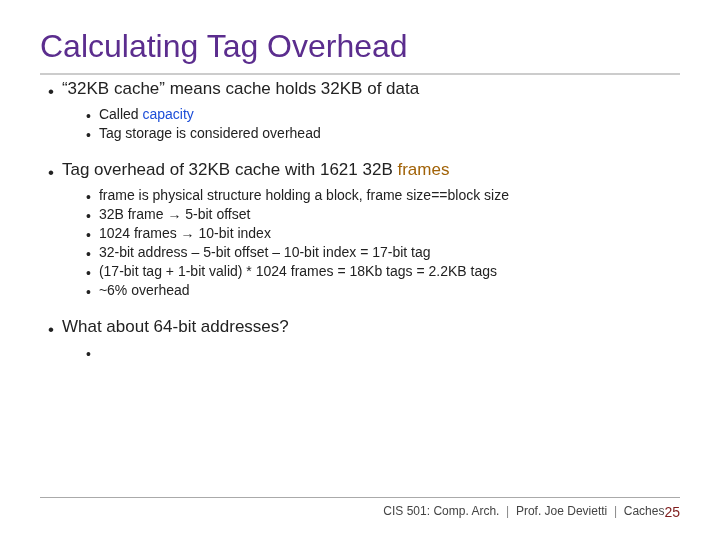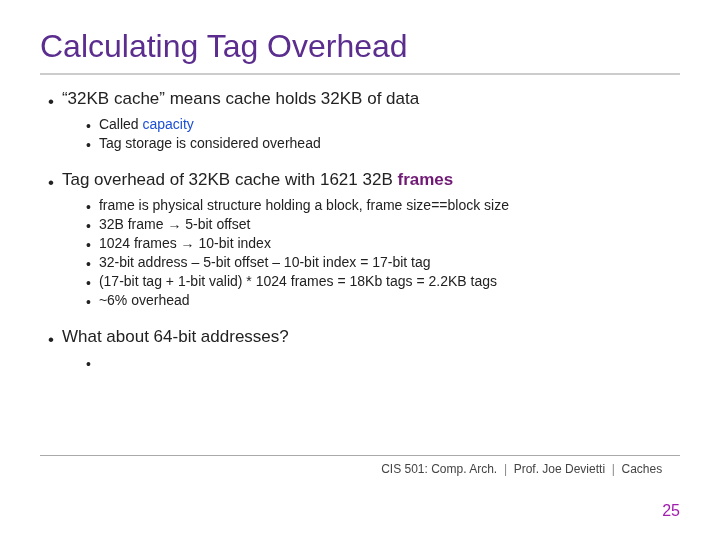--- a/index.html
+++ b/index.html
@@ -19,21 +19,21 @@
       display: flex;
       flex-direction: column;
     }
 
     .title {
       font-size: 32px;
       font-weight: normal;
       color: #5b2d8e;
       border-bottom: 2px solid #cccccc;
       padding-bottom: 8px;
-      margin-bottom: 14px;
+      margin-bottom: 4px;
     }
 
     .content {
       flex: 1;
       display: flex;
       flex-direction: column;
       gap: 0px;
     }
 
     .bullet-l1 {
@@ -69,42 +69,41 @@
     .section {
       margin-bottom: 10px;
     }
 
     .highlight-capacity {
       color: #1d4ed8;
       font-weight: normal;
     }
 
     .highlight-frames {
-      color: #701a75;
-      font-weight: bold;
+      color: #a16207;
+      font-weight: normal;
     }
 
     .footer {
       border-top: 1px solid #aaa;
       padding-top: 6px;
       display: flex;
       justify-content: flex-end;
       font-size: 12px;
       color: #444;
       margin-top: auto;
     }
 
     .footer-divider {
       color: #888;
     }
 
     .page-num {
-      font-size: 16px;
-      color: #a21caf;
-      margin-top: 40px;
+      font-size: 14px;
+      color: #7f1d1d;
     }
 
     .spacer {
       height: 6px;
     }
   </style>
 </head>
 <body>
 
 <div class="slide">

